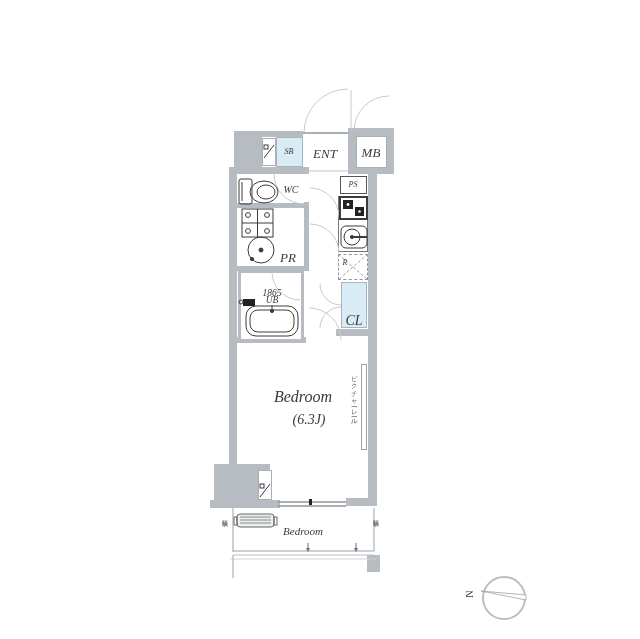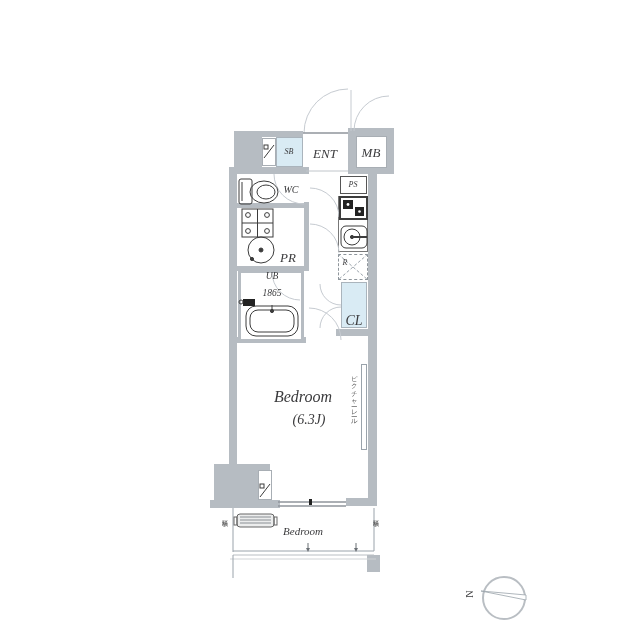--- a/index.html
+++ b/index.html
@@ -168,21 +168,21 @@
     </g>
   </svg>
 
   <div class="lbl" style="left:289px;top:152px;font-size:8px;">SB</div>
   <div class="lbl" style="left:325px;top:153px;font-size:13px;">ENT</div>
   <div class="lbl" style="left:371px;top:152px;font-size:13px;">MB</div>
   <div class="lbl" style="left:291px;top:190px;font-size:10px;">WC</div>
   <div class="lbl" style="left:353px;top:185px;font-size:8px;">PS</div>
   <div class="lbl" style="left:288px;top:233px;font-size:13px;margin-top:24px;">PR</div>
   <div class="lbl" style="left:345px;top:263px;font-size:8px;">R</div>
-  <div class="lbl" style="left:272px;top:277px;font-size:9.5px;">UB</div>
+  <div class="lbl" style="left:272px;top:301px;font-size:9.5px;">UB</div>
   <div class="lbl" style="left:272px;top:294px;font-size:9.5px;">1865</div>
   <div class="lbl" style="left:354px;top:321px;font-size:14px;">CL</div>
   <div class="lbl" style="left:303px;top:397px;font-size:16px;">Bedroom</div>
   <div class="lbl" style="left:309px;top:420px;font-size:14px;">(6.3J)</div>
   <div class="lbl" style="left:303px;top:531px;font-size:11px;">Bedroom</div>
 
   <div class="vtxt" style="left:354px;top:370px;font-size:6.5px;">ピクチャーレール</div>
   <div class="vtxt" style="left:225px;top:515px;font-size:6px;">隔板</div>
   <div class="vtxt" style="left:376px;top:515px;font-size:6px;">隔板</div>
 

